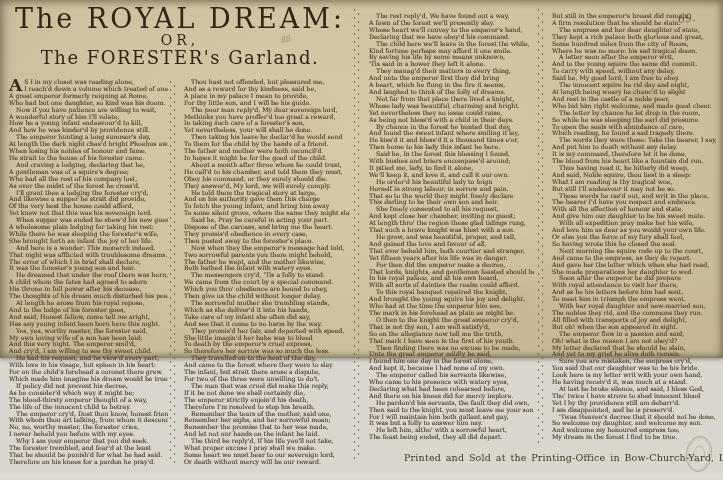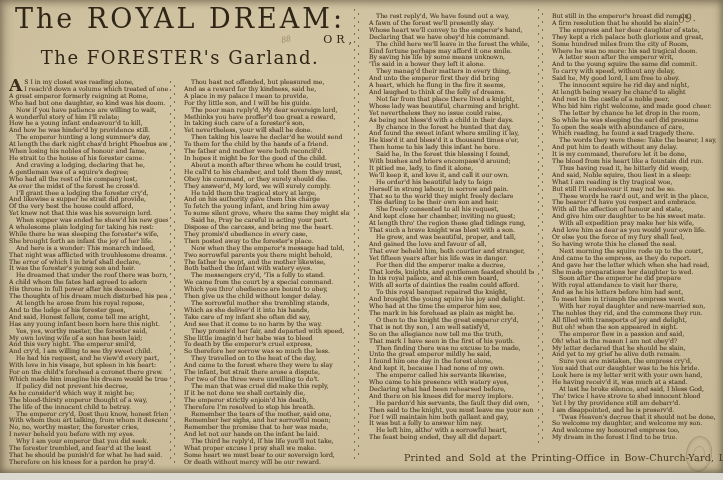--- a/index.html
+++ b/index.html
@@ -4,40 +4,40 @@
 <style>
   html,body { margin:0; padding:0; }
   body {
     width:723px; height:480px; overflow:hidden;
     font-family:"DejaVu Serif", serif;
     background:#d8d4c9;
   }
   .scan { position:relative; width:723px; height:480px; background:#d9d6cd; overflow:hidden; }
 
   .paper {
-    position:absolute; left:0; top:0; width:723px; height:473px;
+    position:absolute; left:0; top:0; width:723px; height:358px;
     background:
       radial-gradient(circle 60px at 640px 95px, rgba(110,80,40,.10), rgba(110,80,40,0) 60px),
       radial-gradient(circle 70px at 95px 310px, rgba(110,80,40,.08), rgba(110,80,40,0) 70px),
       radial-gradient(circle 80px at 520px 310px, rgba(110,80,40,.07), rgba(110,80,40,0) 80px),
       radial-gradient(circle 50px at 300px 120px, rgba(120,90,50,.06), rgba(120,90,50,0) 50px),
       radial-gradient(ellipse at 45% 40%, #d7caa9 0%, #cfc2a0 55%, #c3b592 100%);
     box-shadow:
       inset 5px 0 8px rgba(60,50,35,.30),
       inset -4px 0 6px rgba(60,50,35,.25),
       inset 0 4px 6px rgba(60,50,35,.18),
       inset 0 -3px 5px rgba(60,50,35,.22),
       0 2px 3px rgba(0,0,0,.25);
   }
 
   .scan-strip { position:absolute; left:0; top:473px; width:723px; height:7px; background:#dcd9d0; }
 
   .title-block { position:absolute; left:4px; top:4px; width:352px; text-align:center; color:#2f2617; }
   .title1 { font-size:27px; line-height:30px; letter-spacing:3px; white-space:nowrap; }
-  .title-or { font-size:11px; line-height:10px; letter-spacing:4px; margin-top:1px;text-align:right; }
+  .title-or { font-size:14px; line-height:10px; letter-spacing:4px; margin-top:1px; }
   .title2 { font-size:18px; line-height:26px; letter-spacing:1.5px; white-space:nowrap; }
 
   .col {
     position:absolute; font-size:6.2px; line-height:6.9px;
     color:#52402c; overflow:hidden; text-shadow:0 0 .4px rgba(82,64,44,.55);
   }
   .col1 { left:9px;   top:79px; width:159px; height:388px; }
   .col2 { left:184px; top:79px; width:166px; height:390px; }
   .col3 { left:369px; top:13px; width:165px; height:432px; }
   .col4 { left:552px; top:13px; width:164px; height:432px; }

